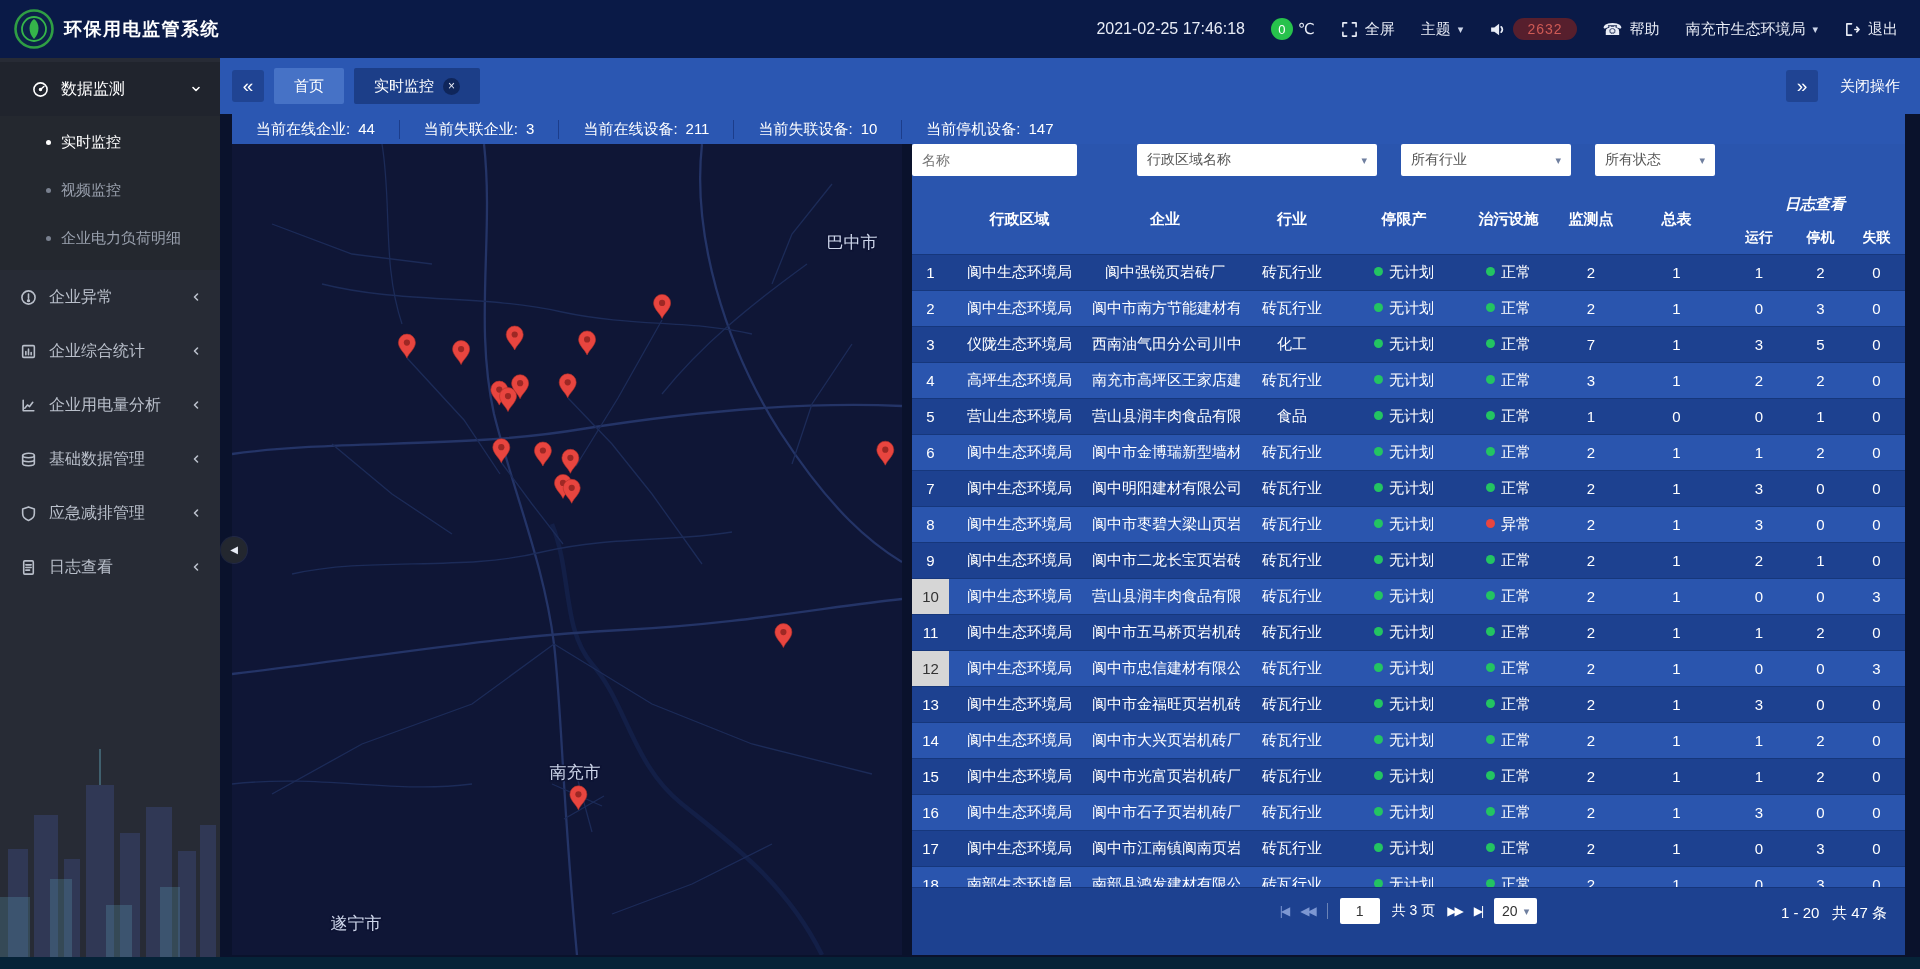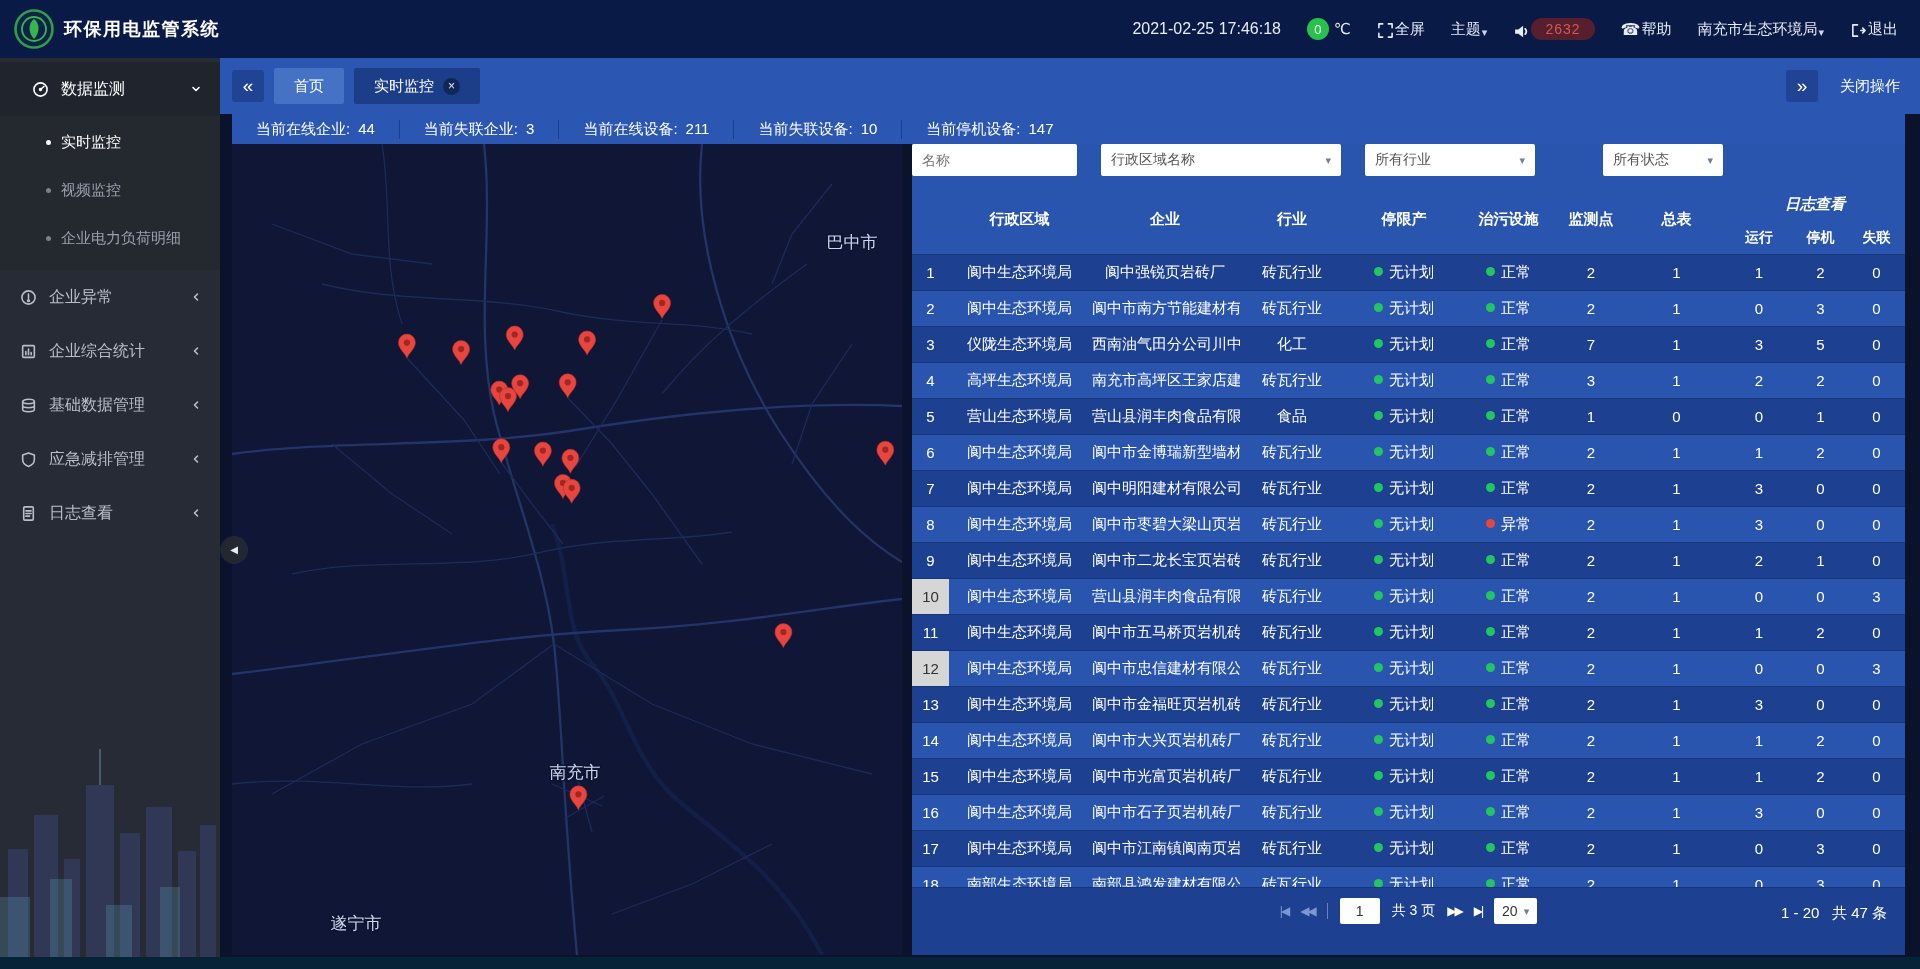--- a/index.html
+++ b/index.html
@@ -6,21 +6,21 @@
   html,body { background:#06101f; }
   body { font-family:"Liberation Sans","DejaVu Sans",sans-serif; }
   .app { position:relative; width:1920px; height:969px; overflow:hidden; background:#0a122c; }
 
   
   .topbar { height:58px; background:#0a1a47; display:flex; align-items:center; justify-content:space-between; padding:0 22px 0 14px; }
   .brand { display:flex; align-items:center; gap:10px; }
   .logo { width:40px; height:40px; display:inline-flex; }
   .app-title { color:#ffffff; font-size:18px; font-weight:bold; letter-spacing:1.5px; }
   .top-right { display:flex; align-items:center; gap:26px; color:#e8ecf6; font-size:15px; }
-  .top-item { display:inline-flex; align-items:flex-end; gap:1px; cursor:pointer; white-space:nowrap; }
+  .top-item { display:inline-flex; align-items:center; gap:7px; cursor:pointer; white-space:nowrap; }
   .clock { font-size:16px; }
   .temp { display:inline-flex; align-items:center; gap:5px; }
   .temp-circle { width:22px; height:22px; border-radius:50%; background:#27c24c; color:#fff; font-size:13px; display:inline-flex; align-items:center; justify-content:center; }
   .caret { font-size:11px; color:#cdd6ea; }
   .pill { background:#571f2d; color:#cf5a55; border-radius:12px; padding:3px 14px; font-size:14px; letter-spacing:1px; }
   .glyph { font-size:16px; }
   .hicon { display:inline-flex; }
   .hicon svg { stroke:#e8ecf6; fill:none; stroke-width:1.7; stroke-linecap:round; stroke-linejoin:round; }
 
   
@@ -68,21 +68,21 @@
   .map-svg .river { stroke:#131f47; stroke-width:4.5; fill:none; }
   .map-svg text { fill:#ced6ea; font-size:17px; font-family:"Liberation Sans","DejaVu Sans",sans-serif; paint-order:stroke; stroke:#0d1333; stroke-width:3px; }
   .map-toggle { position:absolute; left:-11px; top:calc(50% - 13px); width:26px; height:26px; border-radius:50%; background:#23272f; color:#e8ecf6; font-size:10px; display:flex; align-items:center; justify-content:center; cursor:pointer; box-shadow:0 0 0 1px rgba(255,255,255,.08); }
 
   
   .table-panel { flex:1; min-width:0; margin-right:15px; height:811px; background:#2a55ae; display:flex; flex-direction:column; }
   .filters { height:32px; flex:none; display:flex; gap:24px; margin-bottom:10px; }
   .f-name { height:32px; width:165px; border:none; outline:none; background:#ffffff; border-radius:2px; padding:0 10px; font-size:14px; color:#333; font-family:inherit; }
   .f-name::placeholder { color:#757575; }
   .f-select { height:32px; background:#ffffff; border-radius:2px; display:inline-flex; align-items:center; justify-content:space-between; padding:0 10px; font-size:14px; color:#555; cursor:pointer; }
-  .w240 { width:240px; } .w170 { width:170px; } .w120 { width:120px;margin-left:44px; }
+  .w240 { width:240px;margin-left:36px; } .w170 { width:170px; } .w120 { width:120px; }
   .sel-caret { color:#6f7f9f; font-size:11px; margin-left:8px; }
 
   .table-viewport { flex:1; overflow:hidden; }
   table.etable { width:100%; border-collapse:collapse; table-layout:fixed; }
   .etable th { color:#ffffff; font-size:15px; font-weight:bold; text-align:center; height:36px; }
   .etable .th-sub { height:32px; font-size:14px; }
   .etable .th-group { font-style:italic; }
   .etable thead tr:last-child th, .etable thead th[rowspan] { border-bottom:1px solid #16377c; }
   .etable td { color:#ffffff; font-size:15px; text-align:center; height:36px; padding:0 2px; border-bottom:1px solid #16377c; overflow:hidden; white-space:nowrap; }
   .etable tbody tr:nth-child(odd) { background:#1d4190; }
@@ -226,20 +226,34 @@
           <span class="nav-label">企业综合统计</span>
           <span class="nav-caret left">
               <svg width="12" height="12" viewBox="0 0 12 12">
                 <polyline points="3,4.5 6,7.5 9,4.5"></polyline>
               </svg>
             </span>
         </div>
         <div class="nav-item">
           <span class="nav-icon">
               <svg width="17" height="17" viewBox="0 0 16 16">
+                <path d="M3 3 V13 H13"></path>
+                <polyline points="4.5,10.5 7,7.5 9,9 12,5"></polyline>
+              </svg>
+            </span>
+          <span class="nav-label">企业用电量分析</span>
+          <span class="nav-caret left">
+              <svg width="12" height="12" viewBox="0 0 12 12">
+                <polyline points="3,4.5 6,7.5 9,4.5"></polyline>
+              </svg>
+            </span>
+        </div>
+        <div class="nav-item">
+          <span class="nav-icon">
+              <svg width="17" height="17" viewBox="0 0 16 16">
                 <ellipse cx="8" cy="4.2" rx="5.5" ry="2.1"></ellipse>
                 <path d="M2.5 4.2 V11.8 A5.5 2.1 0 0 0 13.5 11.8 V4.2 M2.5 8 A5.5 2.1 0 0 0 13.5 8"></path>
               </svg>
             </span>
           <span class="nav-label">基础数据管理</span>
           <span class="nav-caret left">
               <svg width="12" height="12" viewBox="0 0 12 12">
                 <polyline points="3,4.5 6,7.5 9,4.5"></polyline>
               </svg>
             </span>

